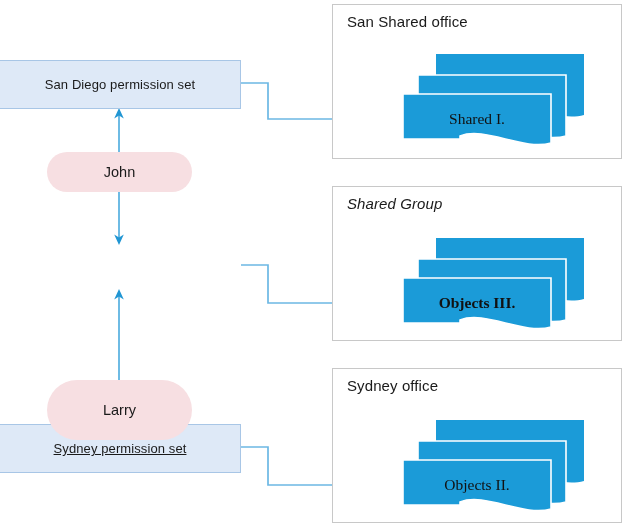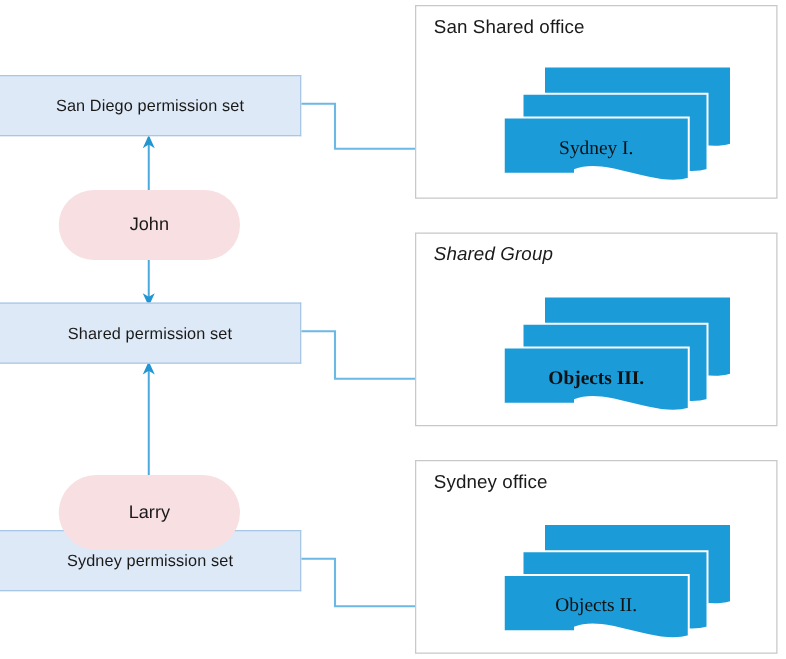--- a/index.html
+++ b/index.html
@@ -126,49 +126,46 @@
 
     <g>
       <path d="M241,447 L268,447 L268,485 L396,485" fill="none" stroke="#6cb8e4" stroke-width="1.7" marker-end="url(#arrow-right)"></path>
     </g>
   </svg>
 
   <div class="perm-box" style="left:0px; top:60px; width:241px; height:49px;">
     <span>San Diego permission set</span>
   </div>
 
-  <div class="perm-box" style="left:0px; top:242px; width:241px; height:49px;">
-    <span>Shared permission set</span>
-  </div>
 
-  <div class="perm-box" style="left:0px; top:424px; width:241px; height:49px;">
+  <div class="perm-box" style="left:0px; top:424px; width:241px; height:49px;text-decoration:underline;">
     <span>Sydney permission set</span>
   </div>
 
-  <div class="user-pill" style="left:47px; top:152px; width:145px; height:56px;">
+  <div class="user-pill" style="left:47px; top:152px; width:145px; height:40px;">
     <span>John</span>
   </div>
 
   <div class="user-pill" style="left:47px; top:333px; width:145px; height:60px;margin-top:47px;">
     <span>Larry</span>
   </div>
 
   <div class="group-panel" style="left:332px; top:4px; width:290px; height:155px;">
     <div class="group-title">San Shared office</div>
   </div>
   <div class="doc-stack" style="left:396px; top:50px; width:226px; height:100px;">
     <svg width="226" height="100" viewBox="0 0 226 100" xmlns="http://www.w3.org/2000/svg">
 
       <path d="M40,4 L188,4 L188,65 C160,73 122,48 97,58 L97,60 L40,60 Z" fill="#1b9bd8"></path>
 
       <path d="M22,25 L170,25 L170,86 C142,94 104,69 79,79 L79,81 L22,81 Z" fill="#1b9bd8" stroke="#ffffff" stroke-width="1.6"></path>
 
       <path d="M7,44 L155,44 L155,93 C127,101 89,76 64,86 L64,89 L7,89 Z" fill="#1b9bd8" stroke="#ffffff" stroke-width="1.6"></path>
     </svg>
-    <div class="doc-label" style="left:7px; top:60px; width:148px;">Sydney I.</div>
+    <div class="doc-label" style="left:7px; top:60px; width:148px;">Shared I.</div>
   </div>
 
   <div class="group-panel" style="left:332px; top:186px; width:290px; height:155px;font-style:italic;">
     <div class="group-title">Shared Group</div>
   </div>
   <div class="doc-stack" style="left:396px; top:234px; width:226px; height:100px;">
     <svg width="226" height="100" viewBox="0 0 226 100" xmlns="http://www.w3.org/2000/svg">
       <path d="M40,4 L188,4 L188,65 C160,73 122,48 97,58 L97,60 L40,60 Z" fill="#1b9bd8"></path>
       <path d="M22,25 L170,25 L170,86 C142,94 104,69 79,79 L79,81 L22,81 Z" fill="#1b9bd8" stroke="#ffffff" stroke-width="1.6"></path>
       <path d="M7,44 L155,44 L155,93 C127,101 89,76 64,86 L64,89 L7,89 Z" fill="#1b9bd8" stroke="#ffffff" stroke-width="1.6"></path>

